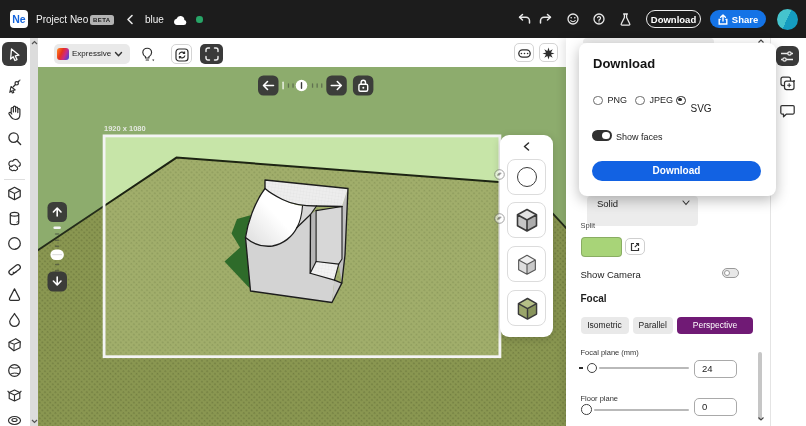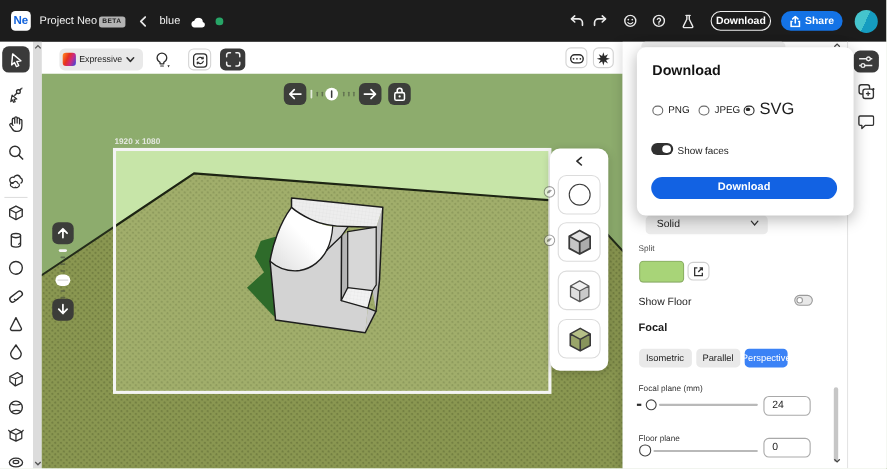--- a/index.html
+++ b/index.html
@@ -334,42 +334,42 @@
 <svg class="abs" style="left:494px; top:168.5px; opacity:0.55;" width="11" height="11" viewBox="0 0 11 11">
       <circle cx="5.5" cy="5.5" r="4.8" fill="#fff" stroke="#555" stroke-width="1"></circle>
       <path d="M3.2 6.8 a3.2 3.2 0 0 1 4.6 -2.9 L5.4 6.5 Z" fill="#555"></path>
     </svg>
 <svg class="abs" style="left:494px; top:213px; opacity:0.55;" width="11" height="11" viewBox="0 0 11 11">
       <circle cx="5.5" cy="5.5" r="4.8" fill="#fff" stroke="#555" stroke-width="1"></circle>
       <path d="M3.2 6.8 a3.2 3.2 0 0 1 4.6 -2.9 L5.4 6.5 Z" fill="#555"></path>
     </svg>
 <div id="panel">
   <div style="position:absolute; left:17.5px; top:0px; width:131px; height:5px; background:#ececec; border-radius:4px 4px 0 0;"></div>
-  <div style="position:absolute; left:21.5px; top:157.5px; width:111px; height:17px; background:#ececec; border-radius:4px;">
+  <div style="position:absolute; left:21.5px; top:157.5px; width:111px; height:30px; background:#ececec; border-radius:4px;">
     <span style="position:absolute; left:10px; top:2px; font-size:9.5px; color:#1c1c1c;">Solid</span>
     <svg style="position:absolute; right:8px; top:4px;" width="8" height="6" viewBox="0 0 8 6">
           <path d="M1 1 L4 4.5 L7 1" fill="none" stroke="#333" stroke-width="1.1" stroke-linecap="round"></path>
         </svg>
   </div>
   <div class="slabel" style="left:15px; top:182.5px;">Split</div>
   <div style="position:absolute; left:15px; top:199px; width:41.5px; height:19.5px; background:#a8d478; border:1px solid rgba(0,0,0,0.18); border-radius:4px;"></div>
   <div style="position:absolute; left:59.3px; top:200.3px; width:20.5px; height:17px; border:1px solid #cfcfcf; border-radius:5px;">
     <svg style="position:absolute; left:4.5px; top:3px;" width="10" height="10" viewBox="0 0 10 10">
           <path d="M4 1.5 H1.5 V8.5 H8.5 V6" fill="none" stroke="#333" stroke-width="1.2"></path>
           <path d="M6 1.5 H8.5 V4 M8.3 1.7 L4.8 5.2" fill="none" stroke="#333" stroke-width="1.2"></path>
         </svg>
   </div>
-  <div class="plabel" style="left:15px; top:230.5px;">Show Floor</div>
+  <div class="plabel" style="left:15px; top:230.5px;">Show Camera</div>
   <div style="position:absolute; left:156.3px; top:230.3px; width:17.7px; height:9.7px; background:#e8e8e8; border:1px solid #9a9a9a; border-radius:5px;">
     <div style="position:absolute; left:0.8px; top:0.6px; width:6.6px; height:6.6px; background:#fff; border:1px solid #9a9a9a; border-radius:50%;"></div>
   </div>
   <div class="plabel" style="left:15px; top:254.5px; font-weight:bold; font-size:10px;">Focal</div>
   <div class="cambtn" style="left:15px; top:278.5px; width:48px;">Isometric</div>
   <div class="cambtn" style="left:67px; top:278.5px; width:40.5px;">Parallel</div>
-  <div class="cambtn" style="left:111.5px; top:278.5px; width:39px; background:#3b82f6; color:#fff;">Perspective</div>
+  <div class="cambtn" style="left:111.5px; top:278.5px; width:76px; background:#701a75; color:#fff;">Perspective</div>
   <div class="slabel" style="left:15px; top:309.5px; color:#333;">Focal plane (mm)</div>
   <div style="position:absolute; left:13.3px; top:329.3px; width:4px; height:1.7px; background:#2c2c2c;"></div>
   <div class="knob" style="left:21px; top:324.5px;"></div>
   <div class="track" style="left:33.5px; top:329.3px; width:90px;"></div>
   <div class="vbox" style="left:128.5px; top:322px;">24</div>
   <div class="slabel" style="left:15px; top:355.5px; color:#333;">Floor plane</div>
   <div class="knob" style="left:15.5px; top:366px;"></div>
   <div class="track" style="left:28px; top:370.8px; width:95.5px;"></div>
   <div class="vbox" style="left:128.5px; top:359.5px; height:18px;">0</div>
   <div style="position:absolute; left:192px; top:314px; width:4.5px; height:68px; background:#c6c6c6; border-radius:2.3px;"></div>
@@ -400,21 +400,21 @@
 </div>
 <div id="popup">
   <div style="position:absolute; left:14px; top:13px; font-size:13px; font-weight:bold; color:#131313;">Download</div>
   <div class="radio" style="left:14px; top:52.5px;"></div>
   <div class="plabel" style="left:28.5px; top:52px; font-size:9px;">PNG</div>
   <div class="radio" style="left:56.3px; top:52.5px;"></div>
   <div class="plabel" style="left:70.5px; top:52px; font-size:9px;">JPEG</div>
   <div class="radio" style="left:97.3px; top:52.5px; border:1.7px solid #2a2a2a;">
         <div style="position:absolute; left:1.1px; top:1.1px; width:3.9px; height:3.9px; background:#2a2a2a; border-radius:50%;"></div>
       </div>
-  <div class="plabel" style="left:111.5px; top:48px; font-size:15px;">SVG</div>
+  <div class="plabel" style="left:111.5px; top:60px; font-size:10px;">SVG</div>
   <div style="position:absolute; left:13px; top:87.3px; width:19.5px; height:10.5px; background:#303030; border-radius:6px;">
     <div style="position:absolute; left:10.2px; top:1.5px; width:7.5px; height:7.5px; background:#fff; border-radius:50%;"></div>
   </div>
   <div class="plabel" style="left:37px; top:88.5px; font-size:9px;">Show faces</div>
   <div style="position:absolute; left:13px; top:118px; width:169px; height:19.5px; background:#1262e3; border-radius:10px;
               color:#fff; font-size:10px; font-weight:bold; text-align:center; line-height:19.5px;">Download</div>
 </div>
 </div>
 
 </body></html>

